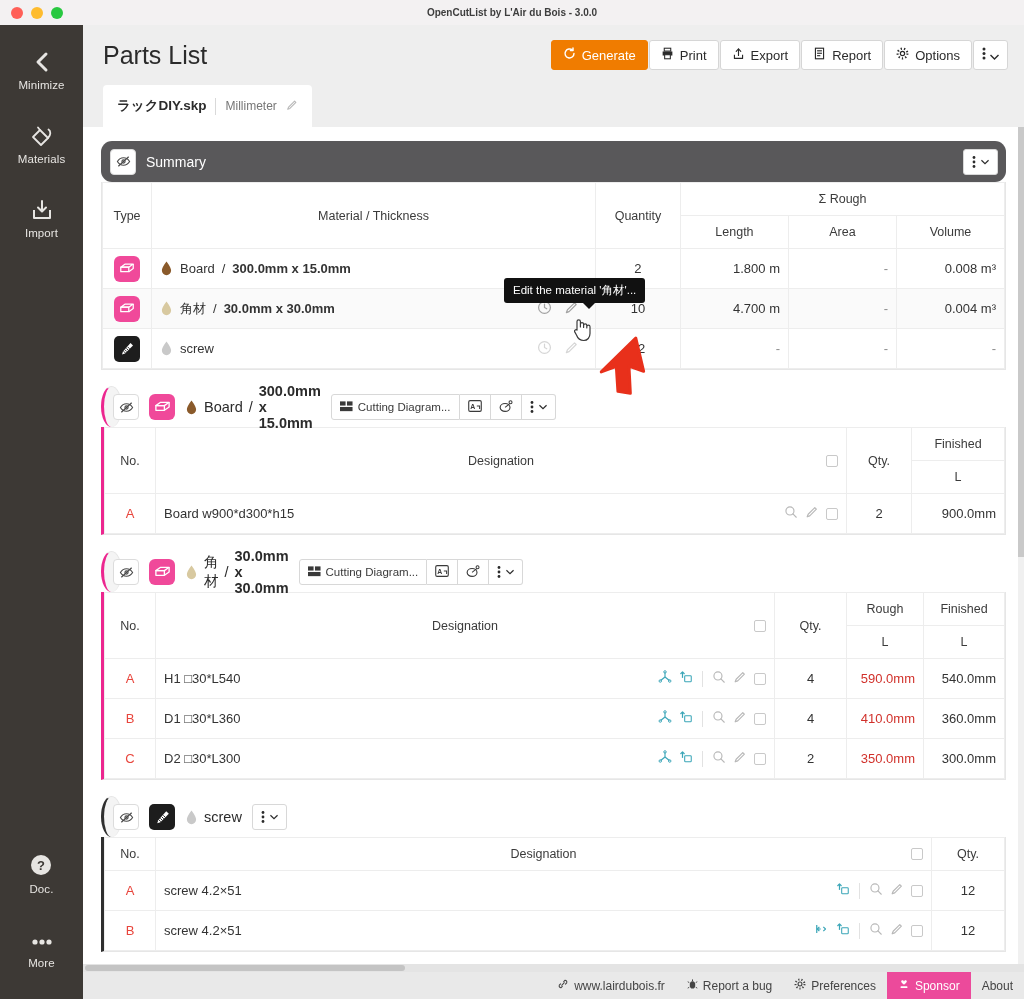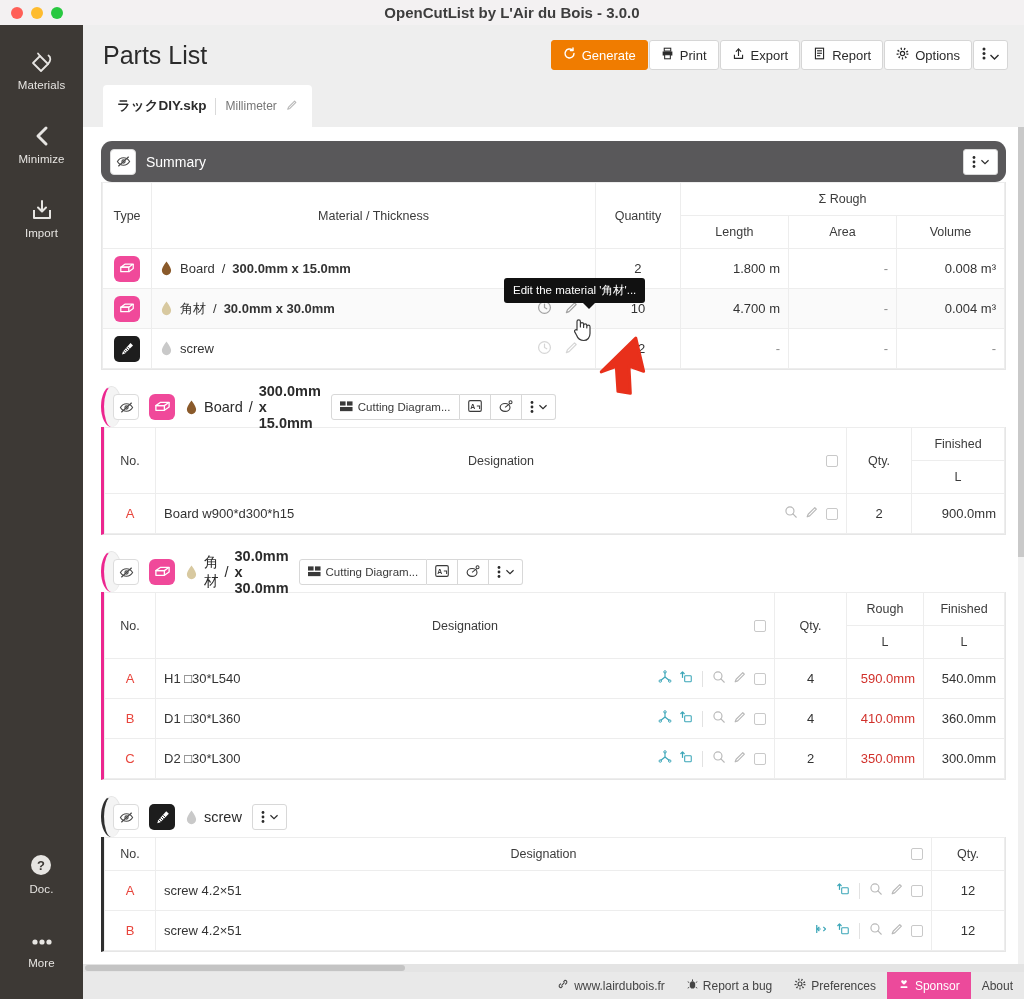--- a/index.html
+++ b/index.html
@@ -16,21 +16,21 @@
     position: absolute; left: 0; top: 0; width: 1024px; height: 25px;
     background: #f3f1f2; display: flex; align-items: center;
   }
   .lights { display: flex; gap: 8px; margin-left: 11px; }
   .light { width: 12px; height: 12px; border-radius: 50%; }
   .l-red { background: #ff5f57; }
   .l-yellow { background: #febc2e; }
   .l-green { background: #28c840; }
   .titlebar-text {
     position: absolute; left: 0; right: 0; text-align: center;
-    font-size: 15px; font-weight: bold; color: #3d3d3d;
+    font-size: 10px; font-weight: bold; color: #3d3d3d;
   }
 
   
   .sidebar {
     position: absolute; left: 0; top: 25px; width: 83px; height: 974px;
     background: #3d3935;
   }
   .nav-item {
     width: 83px; height: 74px; display: flex; flex-direction: column;
     align-items: center; justify-content: center; gap: 4px;
@@ -185,35 +185,35 @@
     </div>
     <div class="titlebar-text">OpenCutList by L'Air du Bois - 3.0.0</div>
   </div>
 
   <div class="sidebar">
     <div class="nav-top">
 
       <div class="nav-item">
         <span class="nav-ico">
           <svg width="26" height="26" viewBox="0 0 26 26">
+              <path d="M17 5 L9 13 L17 21" fill="none" stroke="#e7e5e2" stroke-width="3" stroke-linecap="round" stroke-linejoin="round"></path>
+            </svg>
+        </span>
+        <span class="nav-label">Minimize</span>
+      </div>
+
+      <div class="nav-item">
+        <span class="nav-ico">
+          <svg width="26" height="26" viewBox="0 0 26 26">
               <path d="M4 14 L11 7 L19 15 L12 22 Z" fill="none" stroke="#e7e5e2" stroke-width="1.8" stroke-linejoin="round"></path>
               <path d="M11 7 L9 4.5" fill="none" stroke="#e7e5e2" stroke-width="1.8" stroke-linecap="round"></path>
               <path d="M19 15 C22 12 22 8 19.5 6.5" fill="none" stroke="#e7e5e2" stroke-width="1.8" stroke-linecap="round"></path>
             </svg>
         </span>
         <span class="nav-label">Materials</span>
-      </div>
-
-      <div class="nav-item">
-        <span class="nav-ico">
-          <svg width="26" height="26" viewBox="0 0 26 26">
-              <path d="M17 5 L9 13 L17 21" fill="none" stroke="#e7e5e2" stroke-width="3" stroke-linecap="round" stroke-linejoin="round"></path>
-            </svg>
-        </span>
-        <span class="nav-label">Minimize</span>
       </div>
 
 
       <div class="nav-item">
         <span class="nav-ico">
           <svg width="26" height="26" viewBox="0 0 26 26">
               <path d="M13 4 L13 14" stroke="#e7e5e2" stroke-width="2" stroke-linecap="round"></path>
               <path d="M9 10.5 L13 14.5 L17 10.5" fill="none" stroke="#e7e5e2" stroke-width="2" stroke-linecap="round" stroke-linejoin="round"></path>
               <path d="M5 13 L5 21 L21 21 L21 13" fill="none" stroke="#e7e5e2" stroke-width="2" stroke-linejoin="round"></path>
             </svg>

